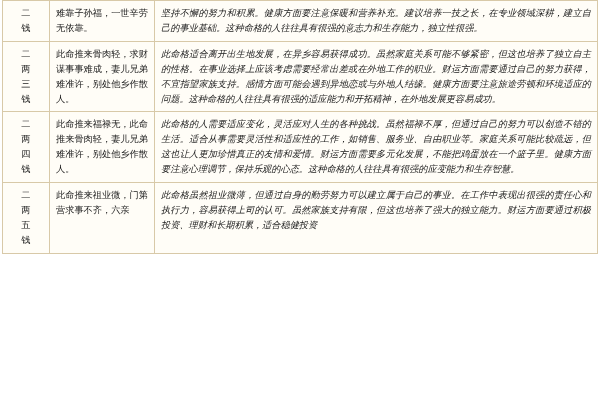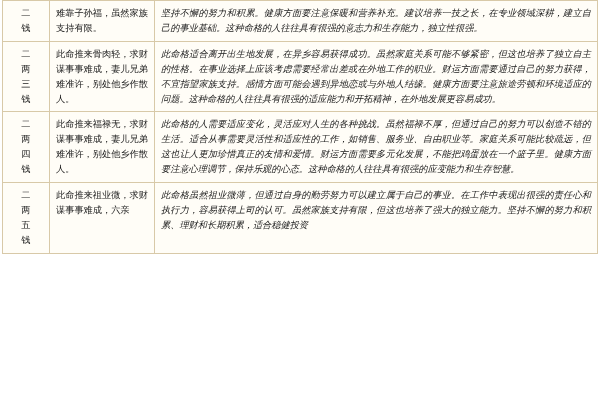--- a/index.html
+++ b/index.html
@@ -69,21 +69,21 @@
 <div class="doc">
   <table class="fate-table">
     <tbody>
       <tr>
         <td class="col-weight">
           <div class="weight-chars">
             <span>二</span>
             <span>钱</span>
           </div>
         </td>
-        <td class="col-verse">难靠子孙福，虽然家族支持有限。</td>
+        <td class="col-verse">难靠子孙福，一世辛劳无依靠。</td>
         <td class="col-desc">坚持不懈的努力和积累。健康方面要注意保暖和营养补充。建议培养一技之长，在专业领域深耕，建立自己的事业基础。这种命格的人往往具有很强的意志力和生存能力，独立性很强。</td>
       </tr>
       <tr>
         <td class="col-weight">
           <div class="weight-chars">
             <span>二</span>
             <span>两</span>
             <span>三</span>
             <span>钱</span>
           </div>
@@ -93,30 +93,30 @@
       </tr>
       <tr>
         <td class="col-weight">
           <div class="weight-chars">
             <span>二</span>
             <span>两</span>
             <span>四</span>
             <span>钱</span>
           </div>
         </td>
-        <td class="col-verse">此命推来福禄无，求财谋事事难成，妻儿兄弟难准许，别处他乡作散人。</td>
+        <td class="col-verse">此命推来福禄无，此命推来骨肉轻，妻儿兄弟难准许，别处他乡作散人。</td>
         <td class="col-desc">此命格的人需要适应变化，灵活应对人生的各种挑战。虽然福禄不厚，但通过自己的努力可以创造不错的生活。适合从事需要灵活性和适应性的工作，如销售、服务业、自由职业等。家庭关系可能比较疏远，但这也让人更加珍惜真正的友情和爱情。财运方面需要多元化发展，不能把鸡蛋放在一个篮子里。健康方面要注意心理调节，保持乐观的心态。这种命格的人往往具有很强的应变能力和生存智慧。</td>
       </tr>
       <tr>
         <td class="col-weight">
           <div class="weight-chars">
             <span>二</span>
             <span>两</span>
             <span>五</span>
             <span>钱</span>
           </div>
         </td>
-        <td class="col-verse">此命推来祖业微，求财谋事事难成，六亲</td>
-        <td class="col-desc">此命格虽然祖业微薄，但通过自身的勤劳努力可以建立属于自己的事业。在工作中表现出很强的责任心和执行力，容易获得上司的认可。虽然家族支持有限，但这也培养了强大的独立能力。坚持不懈的努力和积累、理财和长期积累，适合稳健投资</td>
+        <td class="col-verse">此命推来祖业微，门第营求事不齐，六亲</td>
+        <td class="col-desc">此命格虽然祖业微薄，但通过自身的勤劳努力可以建立属于自己的事业。在工作中表现出很强的责任心和执行力，容易获得上司的认可。虽然家族支持有限，但这也培养了强大的独立能力。财运方面要通过积极投资、理财和长期积累，适合稳健投资</td>
       </tr>
     </tbody>
   </table>
 </div>
 
 </body></html>

